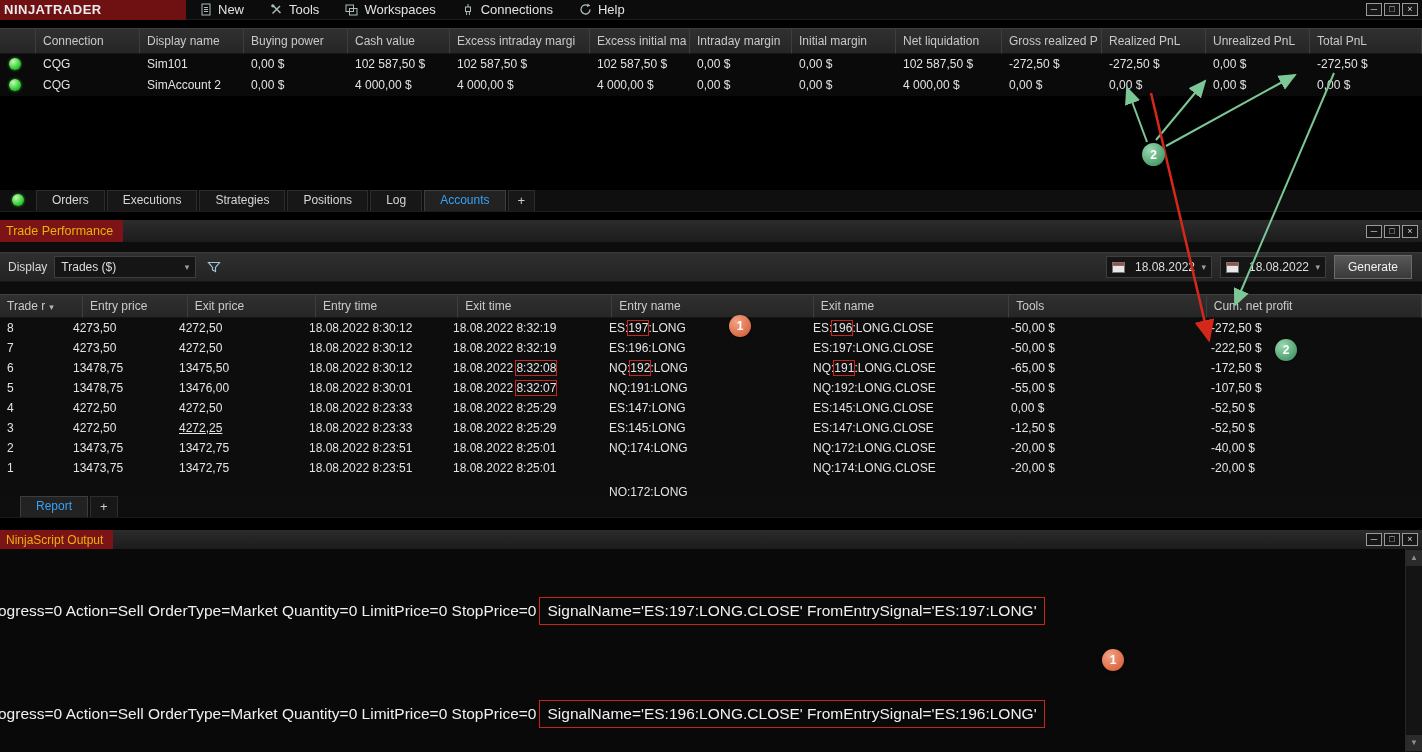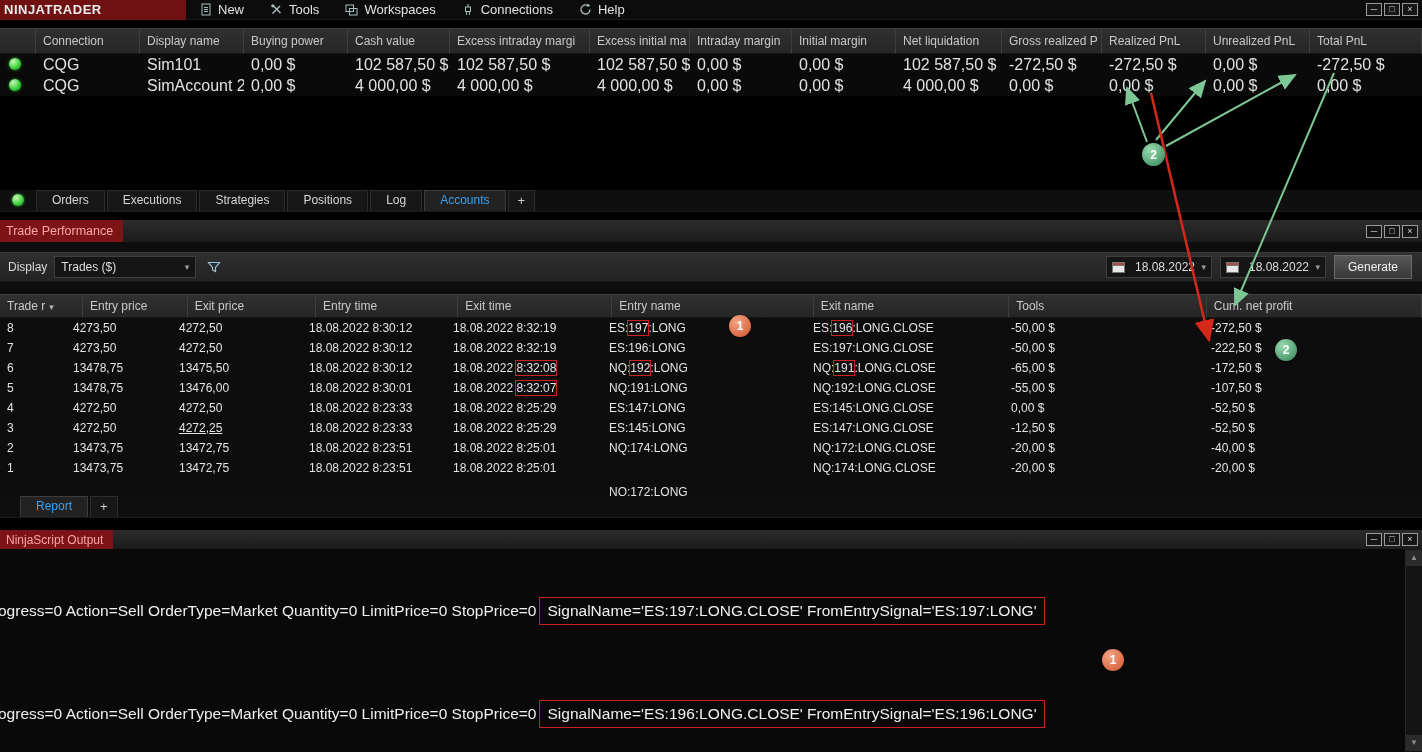--- a/index.html
+++ b/index.html
@@ -17,38 +17,38 @@
   .wc-btn{width:16px;height:13px;border:1px solid #9a9a9a;background:#161616;color:#d4d4d4;
     font-size:9px;line-height:11px;text-align:center;}
 
   
   #accounts-panel{position:absolute;top:28px;left:0;width:1422px;}
   .acc-header{display:flex;height:26px;}
   .acc-header .acc-cell{background:linear-gradient(#303030,#262626);border-right:1px solid #3e3e3e;
     border-top:1px solid #3e3e3e;border-bottom:1px solid #141414;color:#c9c9c9;font-size:12px;
     line-height:24px;padding-left:7px;overflow:hidden;white-space:nowrap;}
   .acc-row{display:flex;height:21px;background:#0a0a0a;}
-  .acc-row .acc-cell{font-size:16px;line-height:21px;padding-left:7px;color:#e2e2e2;overflow:hidden;white-space:nowrap;}
+  .acc-row .acc-cell{font-size:12px;line-height:21px;padding-left:7px;color:#e2e2e2;overflow:hidden;white-space:nowrap;}
   .neg{color:#e03131;}
   .status-dot{width:12px;height:12px;border-radius:50%;display:inline-block;margin:4px 0 0 9px;
     background:radial-gradient(circle at 35% 30%,#c9f7b8,#3ed43e 55%,#13861c);box-shadow:0 0 3px #2aa82a;}
 
   
   #tabbar{position:absolute;top:190px;left:0;width:1422px;height:22px;background:#0f0f0f;
     display:flex;align-items:flex-end;border-bottom:1px solid #1c1c1c;}
   #tab-dot-holder{width:36px;height:22px;display:flex;align-items:center;justify-content:center;}
   .tab{height:21px;line-height:19px;padding:0 15px;font-size:12px;color:#d6d6d6;background:#171717;
     border:1px solid #2d2d2d;border-bottom:none;margin-right:2px;white-space:nowrap;}
   .tab.active{color:#39a1f4;background:#222;border-color:#3d3d3d;}
   .tab.plus{padding:0 9px;color:#cfcfcf;font-size:13px;}
 
   
   .titlebar{position:absolute;left:0;width:1422px;background:linear-gradient(#2c2c2c,#1c1c1c);
     display:flex;align-items:center;}
-  .title-chip{background:#7c1316;color:#fca5a5;font-size:12.5px;padding:0 10px 0 6px;height:100%;
+  .title-chip{background:#7c1316;color:#eab308;font-size:12.5px;padding:0 10px 0 6px;height:100%;
     display:flex;align-items:center;white-space:nowrap;}
   #tp-titlebar{top:220px;height:22px;}
   #ns-titlebar{top:530px;height:19px;}
 
   
   #tp-content{position:absolute;top:242px;left:0;width:1422px;height:254px;background:#0d0d0d;}
   #tp-toolbar{position:absolute;top:252px;left:0;width:1422px;height:30px;
     background:linear-gradient(#2f2f2f,#232323);border-top:1px solid #3a3a3a;border-bottom:1px solid #171717;
     display:flex;align-items:center;font-size:12px;color:#d8d8d8;}
   #display-label{margin-left:8px;}

